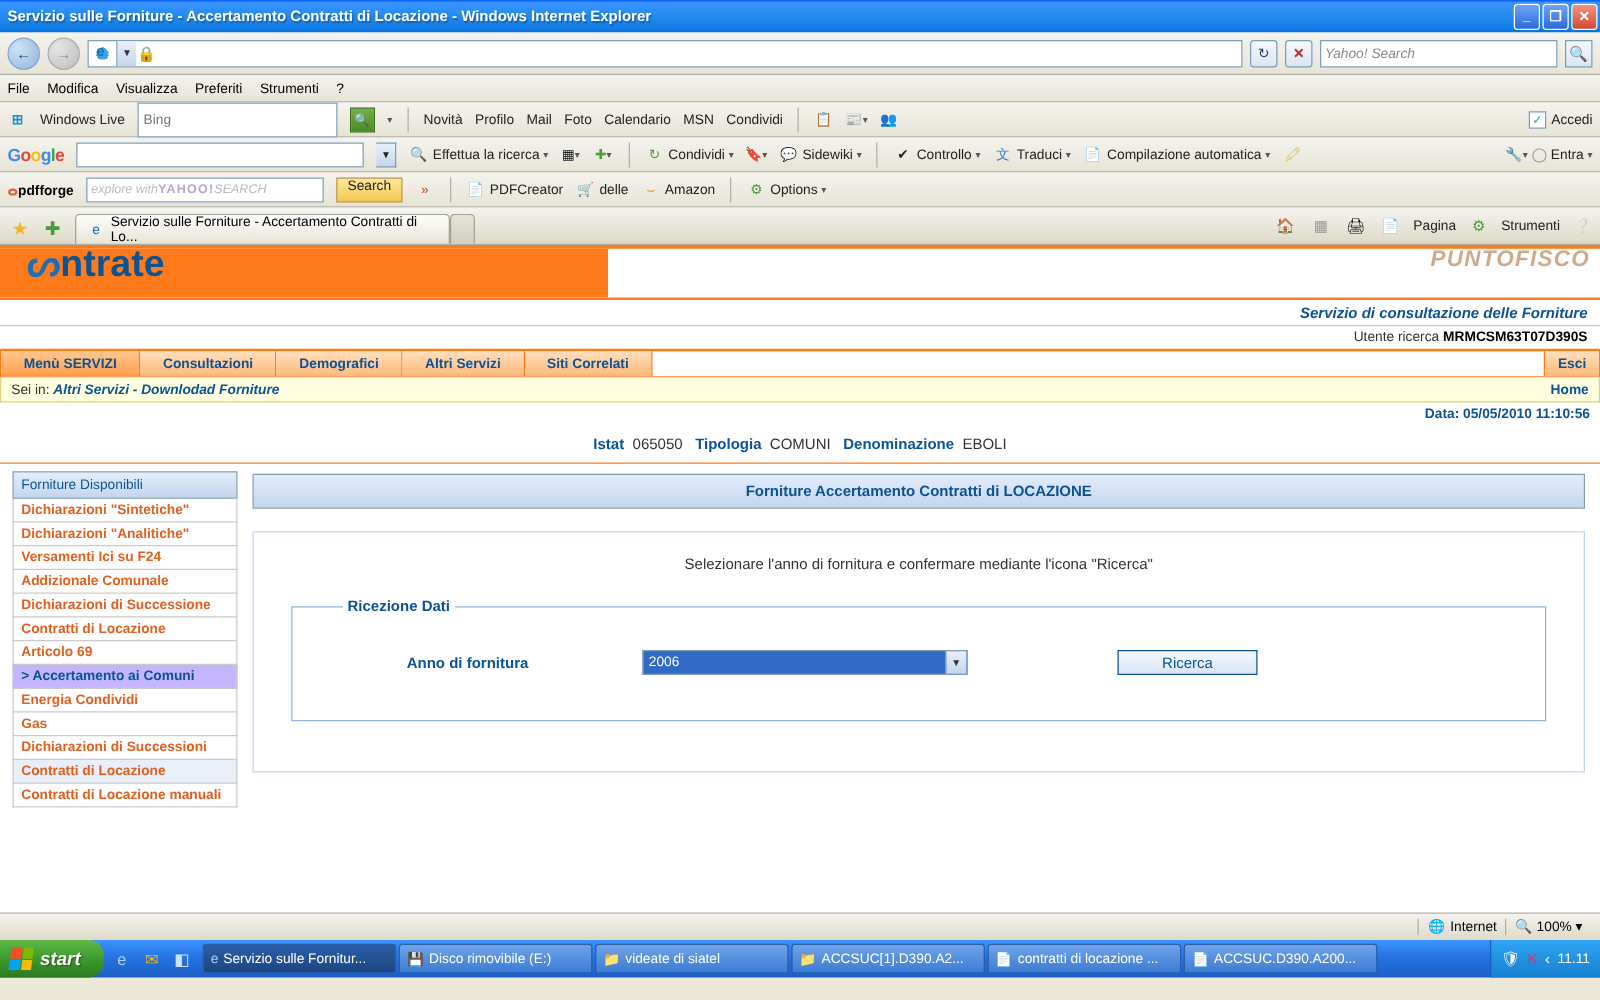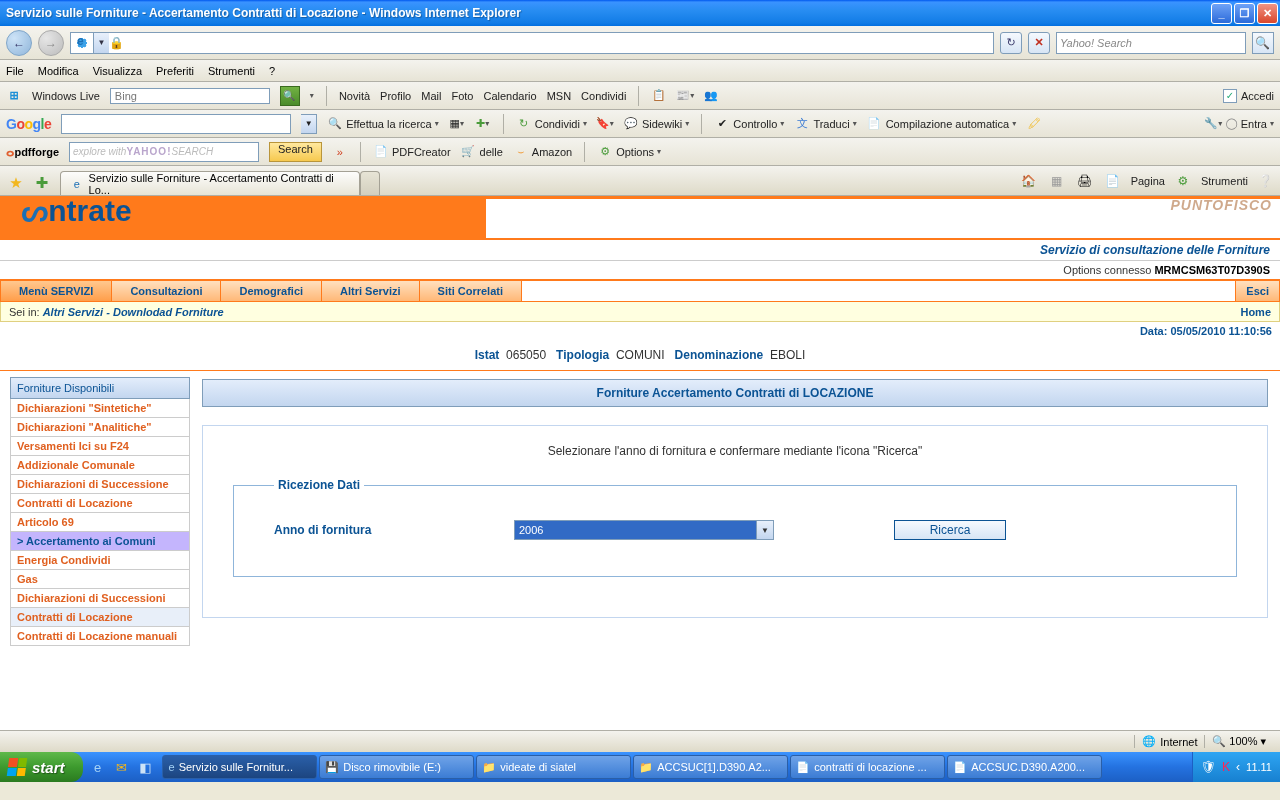--- a/index.html
+++ b/index.html
@@ -32,21 +32,21 @@
 .brmenu { height: 22px; background: linear-gradient(to bottom, #f4f3ee, #e7e4d6); display:flex; align-items:center; padding:0 6px; gap:14px; border-bottom:1px solid #b0afa6;}
 .brmenu span { color:#000; }
 
 
 .toolbar { height: 28px; background: linear-gradient(to bottom,#f4f3ee,#e7e4d6); display:flex; align-items:center; padding:0 6px; gap:10px; border-bottom:1px solid #b0afa6; font-size:11px; color:#222;}
 .toolbar .spacer { width:1px; height:20px; background:#b0afa6; margin:0 2px;}
 .toolbar .item { display:flex; align-items:center; gap:3px; }
 .toolbar .drop::after { content:" ▾"; font-size:8px; color:#555;}
 .tbicon { width:16px; height:16px; display:inline-flex; align-items:center; justify-content:center; font-size:11px;}
 .winlive { color:#1e90d6; font-weight:bold;}
-.bingbox { width:160px; height:16px; border:1px solid #7f9db9; background:#fff; display:flex; align-items:center; padding:0 4px; color:#777;}
+.bingbox { width:160px; height:28px; border:1px solid #7f9db9; background:#fff; display:flex; align-items:center; padding:0 4px; color:#777;}
 .bingbtn { width:20px; height:20px; background:linear-gradient(to bottom,#72b243,#4a8b2a); border:1px solid #3a6b1f; display:flex; align-items:center; justify-content:center; color:#fff; font-size:10px;}
 .accedi { margin-left:auto; display:flex; align-items:center; gap:4px;}
 .accedi .chk{ width:14px;height:14px;border:1px solid #7f9db9;background:#fff; display:flex;align-items:center;justify-content:center;color:#2a7; font-size:10px;}
 
 .google-logo { font-weight:bold; font-size:14px; letter-spacing:-0.5px;}
 .google-logo .b{color:#4285f4}.google-logo .r{color:#ea4335}.google-logo .y{color:#fbbc05}.google-logo .g{color:#34a853}
 .gbox { width:230px; height:20px; border:1px solid #7f9db9; background:#fff;}
 .gdrop { width:16px; height:20px; border:1px solid #7f9db9; border-left:none; background:linear-gradient(to bottom,#e8f0fb,#c3d6ef); display:flex; align-items:center; justify-content:center; font-size:8px;}
 
 .pdfforge { color:#000; font-weight:bold;}
@@ -64,21 +64,21 @@
 .tabrow .right { margin-left:auto; display:flex; align-items:center; gap:8px; padding-bottom:4px;}
 .tabrow .ricon { width:20px; height:20px; display:flex; align-items:center; justify-content:center; border:1px solid transparent; font-size:12px;}
 .tabrow .rtxt { font-size:11px; color:#222;}
 
 
 .viewport { height: 556px; overflow:hidden; background:#fff; position:relative;}
 
 
 .ohdr { height:44px; background:linear-gradient(to right,#ff7a1b 0%,#ff7a1b 38%,#fff 38%,#fff 100%); position:relative; border-top:3px solid #ff7a1b; border-bottom:2px solid #ff7a1b;}
 .ohdr .logo { position:absolute; left:14px; top:-6px; font-size:30px; font-weight:bold; color:#0b5394; font-family: Georgia, serif;}
-.ohdr .puntofisco { position:absolute; right:8px; top:-2px; font-style:italic; font-weight:bold; font-size:14px; color:#a1561c; opacity:0.5; letter-spacing:1px;}
+.ohdr .puntofisco { position:absolute; right:8px; top:-2px; font-style:italic; font-weight:bold; font-size:18px; color:#a1561c; opacity:0.5; letter-spacing:1px;}
 .subhdr1 { text-align:right; padding:3px 10px; font-size:12px; font-weight:bold; font-style:italic; color:#0b5394; border-bottom:1px solid #ccc;}
 .subhdr2 { text-align:right; padding:3px 10px; font-size:11px; color:#333; border-bottom:1px solid #ff7a1b;}
 .subhdr2 b { color:#000;}
 
 
 .omenubar { height:22px; display:flex; border:1px solid #ff7a1b;}
 .omenubar .cell { border-right:1px solid #ff7a1b; background:linear-gradient(to bottom,#ffe0bf,#ffb877); display:flex; align-items:center; justify-content:center; font-size:11px; font-weight:bold; color:#0b5394; padding:0 18px;}
 .omenubar .cell:first-child{ background:linear-gradient(to bottom,#ffc88f,#ff9e4a);}
 .omenubar .esci { margin-left:auto; border-left:1px solid #ff7a1b; border-right:none; background:linear-gradient(to bottom,#ffe0bf,#ffb877); padding:0 10px; font-weight:bold; color:#0b5394; display:flex;align-items:center;}
 
@@ -99,21 +99,21 @@
 .sbitem.sel { background:#c4b5fd; color:#0b5394;}
 .sbitem.sel2 { background:#e8eff9; color:#e06020;}
 
 .content { flex:1; padding:8px 12px 0 12px;}
 .panelhead { background:linear-gradient(to bottom,#e3edfb,#c3d6ef); border:1px solid #7f9db9; padding:6px; text-align:center; font-size:12px; font-weight:bold; color:#0b5394;}
 .panelbody { border:1px solid #c3d6ef; background:#fff; margin-top:18px; padding:18px 30px 40px 30px;}
 .panelbody .msg { text-align:center; font-size:12px; color:#333; margin-bottom:20px;}
 fieldset { border:1px solid #8fb5da; padding:28px 40px 36px 40px;}
 legend { color:#0b5394; font-weight:bold; font-size:12px; padding:0 4px;}
 .frow { display:flex; align-items:center; gap:40px; justify-content:flex-start;}
-.frow label { font-size:12px; font-weight:bold; color:#0b5394; width:200px; text-align:left;}
+.frow label { font-size:12px; font-weight:bold; color:#0b5394; width:200px; text-align:center;}
 .selbox { width:260px; height:20px; border:1px solid #7f9db9; background:#316ac5; color:#fff; display:flex; align-items:center; font-size:11px;}
 .selbox .val{ flex:1; padding:0 4px;}
 .selbox .dd { width:17px; height:18px; background:linear-gradient(to bottom,#e8f0fb,#c3d6ef); border-left:1px solid #7f9db9; display:flex;align-items:center;justify-content:center; color:#333; font-size:8px;}
 .ricerca { margin-left:80px; width:112px; height:20px; border:1px solid #0b5394; background:linear-gradient(to bottom,#f5f9fe,#d7e5f5); color:#0b5394; font-size:12px; display:flex;align-items:center;justify-content:center;}
 
 
 .iestatus { position:absolute; bottom:0; left:0; right:0; height:22px; background:linear-gradient(to bottom,#f4f3ee,#dedac8); border-top:1px solid #b0afa6; display:flex; align-items:center; padding:0 6px; font-size:11px; gap:6px;}
 .iestatus .internet{ margin-left:auto; display:flex; align-items:center; gap:4px; border-left:1px solid #b0afa6; padding-left:8px;}
 .iestatus .zoom{ border-left:1px solid #b0afa6; padding:0 8px;}
 
@@ -283,21 +283,21 @@
     <span class="ricon drop" style="color:#3a7bd5">❔</span>
   </div>
 </div>
 
 <div class="viewport">
   <div class="ohdr">
     <span class="logo">&nbsp;<span style="color:#1c6fb5">ᔕ</span><span>ntrate</span></span>
     <span class="puntofisco">PUNTOFISCO</span>
   </div>
   <div class="subhdr1">Servizio di consultazione delle Forniture</div>
-  <div class="subhdr2"><span>Options connesso</span> <b>MRMCSM63T07D390S</b></div>
+  <div class="subhdr2"><span>Utente ricerca</span> <b>MRMCSM63T07D390S</b></div>
 
   <div class="omenubar">
     <div class="cell">Menù SERVIZI</div>
     <div class="cell">Consultazioni</div>
     <div class="cell">Demografici</div>
     <div class="cell">Altri Servizi</div>
     <div class="cell">Siti Correlati</div>
     <div class="esci">Esci</div>
   </div>
 

